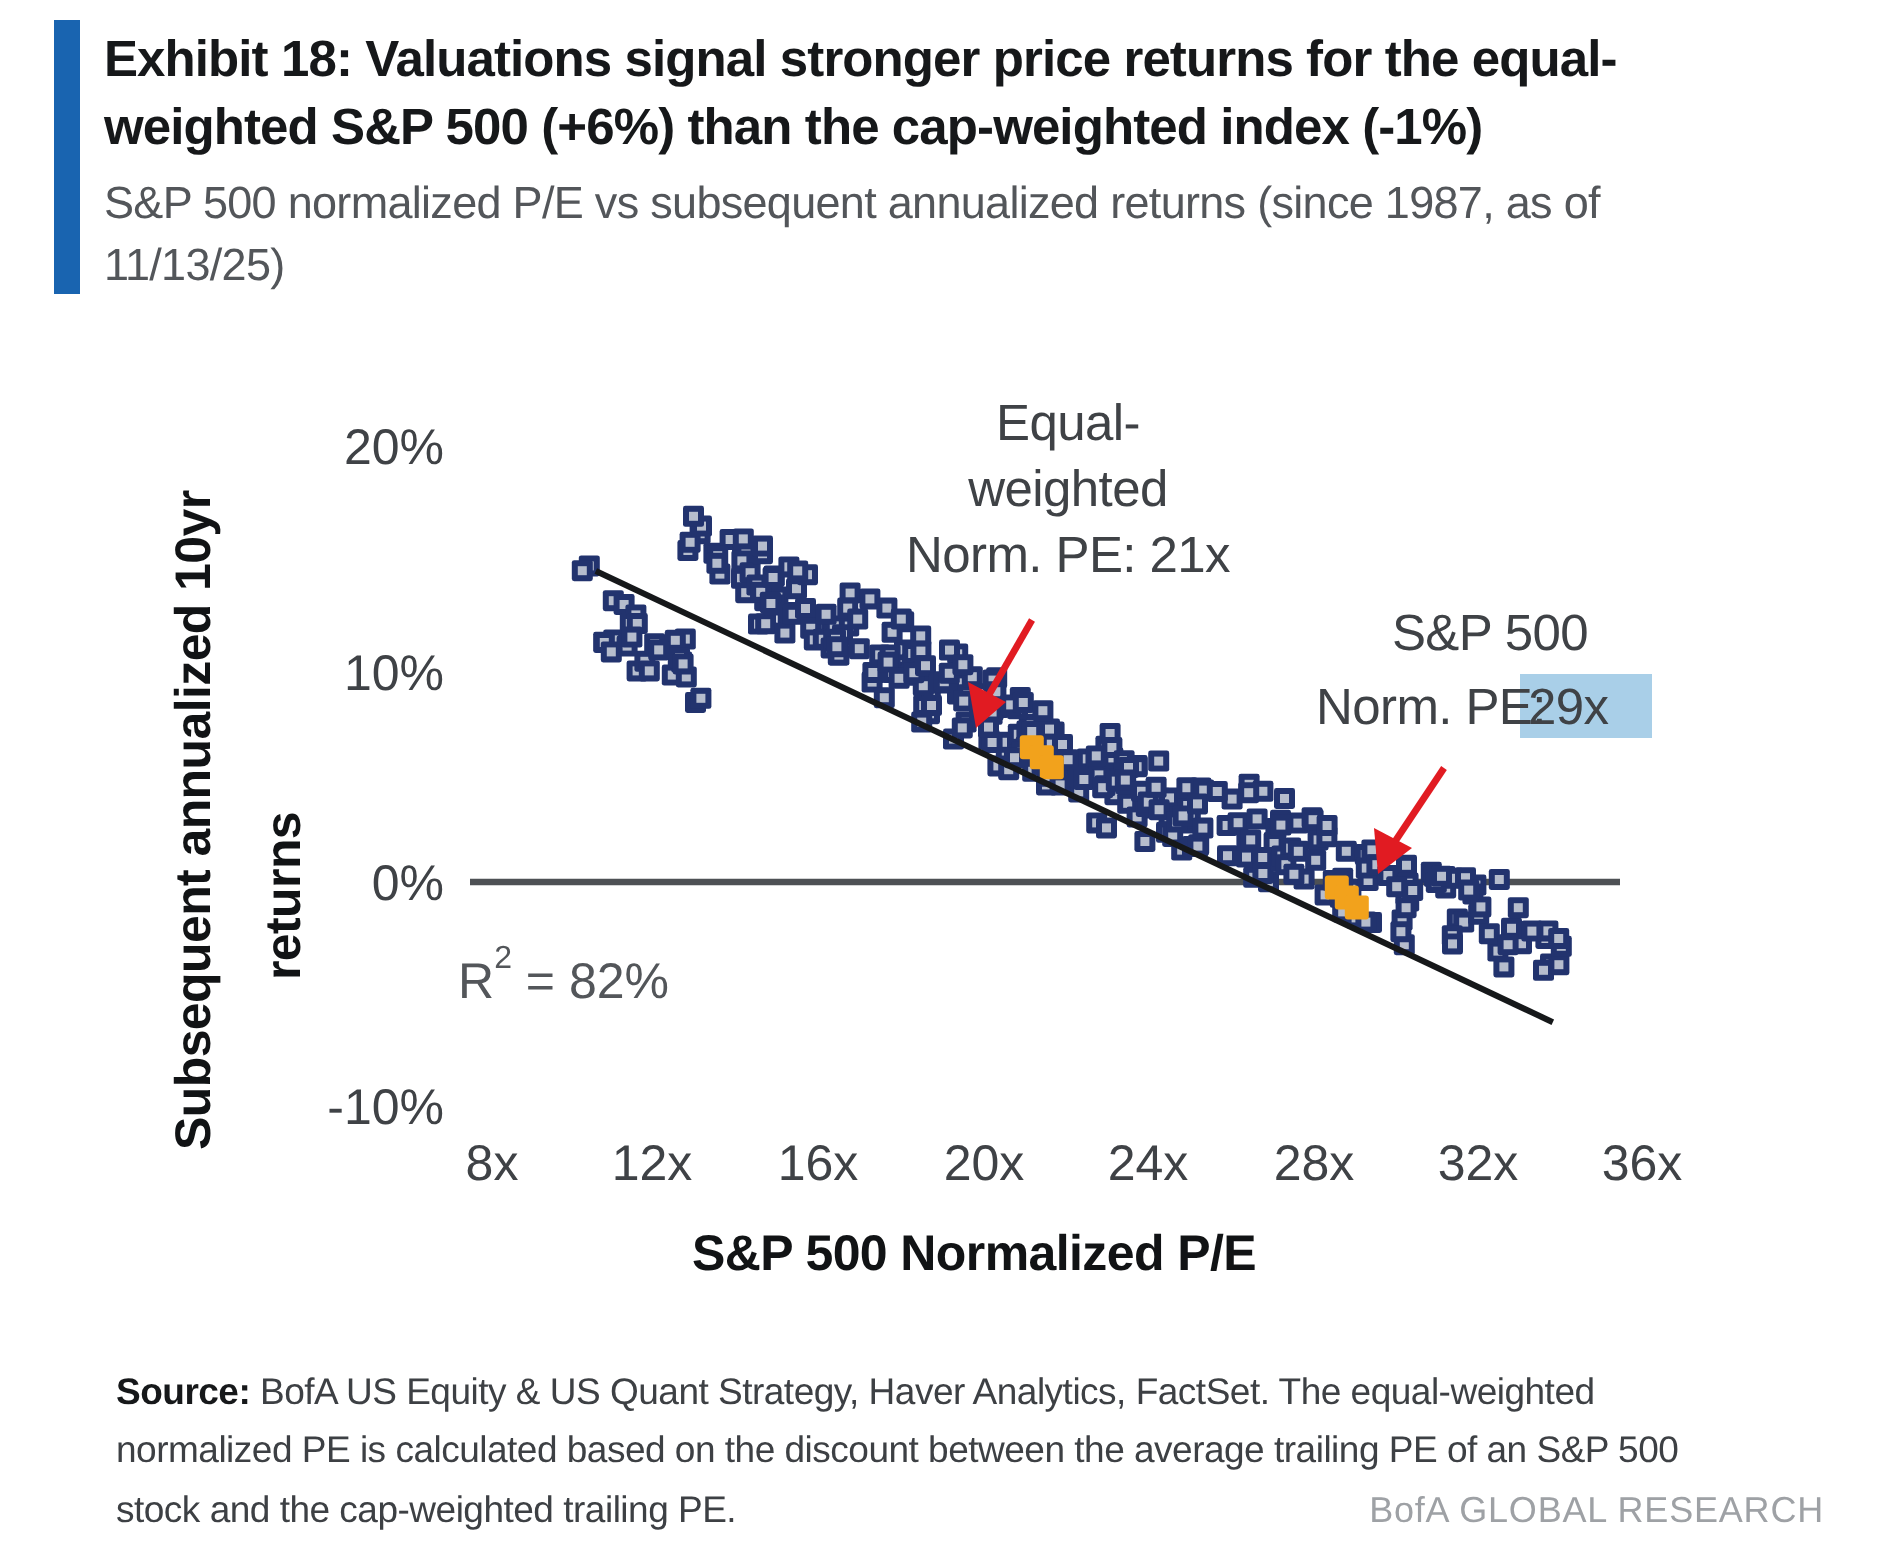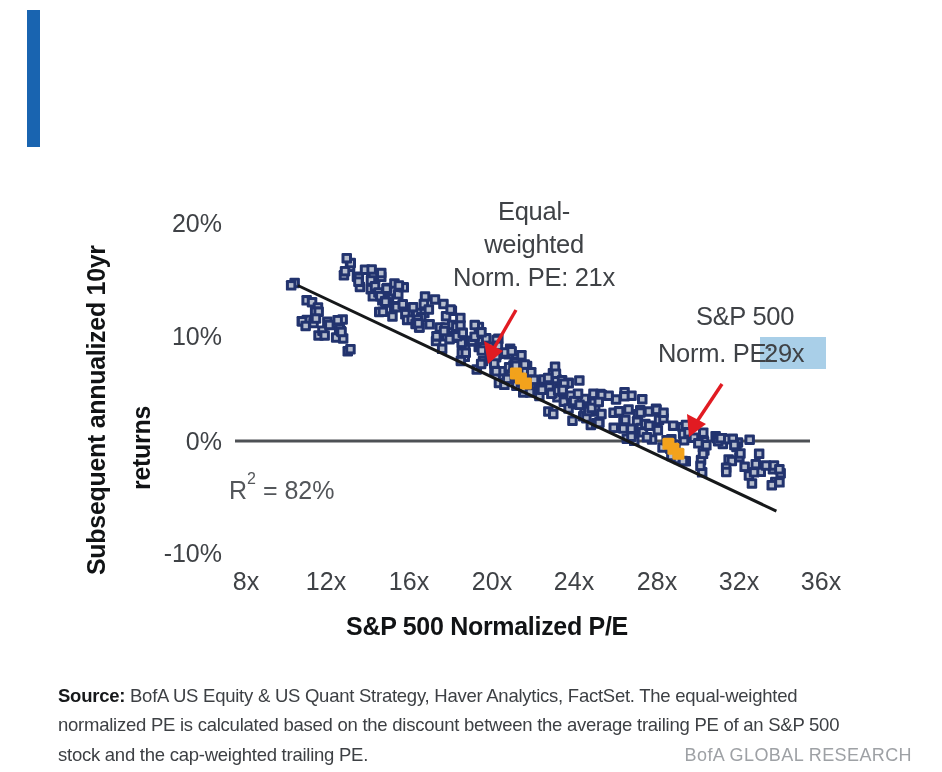--- a/index.html
+++ b/index.html
@@ -113,20 +113,24 @@
     font-size: 18px;
     letter-spacing: 0.4px;
     color: #9ea1a5;
   }
 </style>
 </head>
 <body>
 
 <div id="header">
   <div id="accent-bar"></div>
+  <div id="title-block">
+    <h1 id="exhibit-title">Exhibit 18: Valuations signal stronger price returns for the equal-weighted S&amp;P 500 (+6%) than the cap-weighted index (-1%)</h1>
+    <p id="exhibit-subtitle">S&amp;P 500 normalized P/E vs subsequent annualized returns (since 1987, as of 11/13/25)</p>
+  </div>
 </div>
 
 <div id="chart-region">
   <svg id="chart-svg" width="942" height="485" viewBox="0 0 942 485">
 
     <g>
       <text class="axis-tick-label" x="222" y="67" text-anchor="end">20%</text>
       <text class="axis-tick-label" x="222" y="180" text-anchor="end">10%</text>
       <text class="axis-tick-label" x="222" y="285" text-anchor="end">0%</text>
       <text class="axis-tick-label" x="222" y="397" text-anchor="end">-10%</text>

